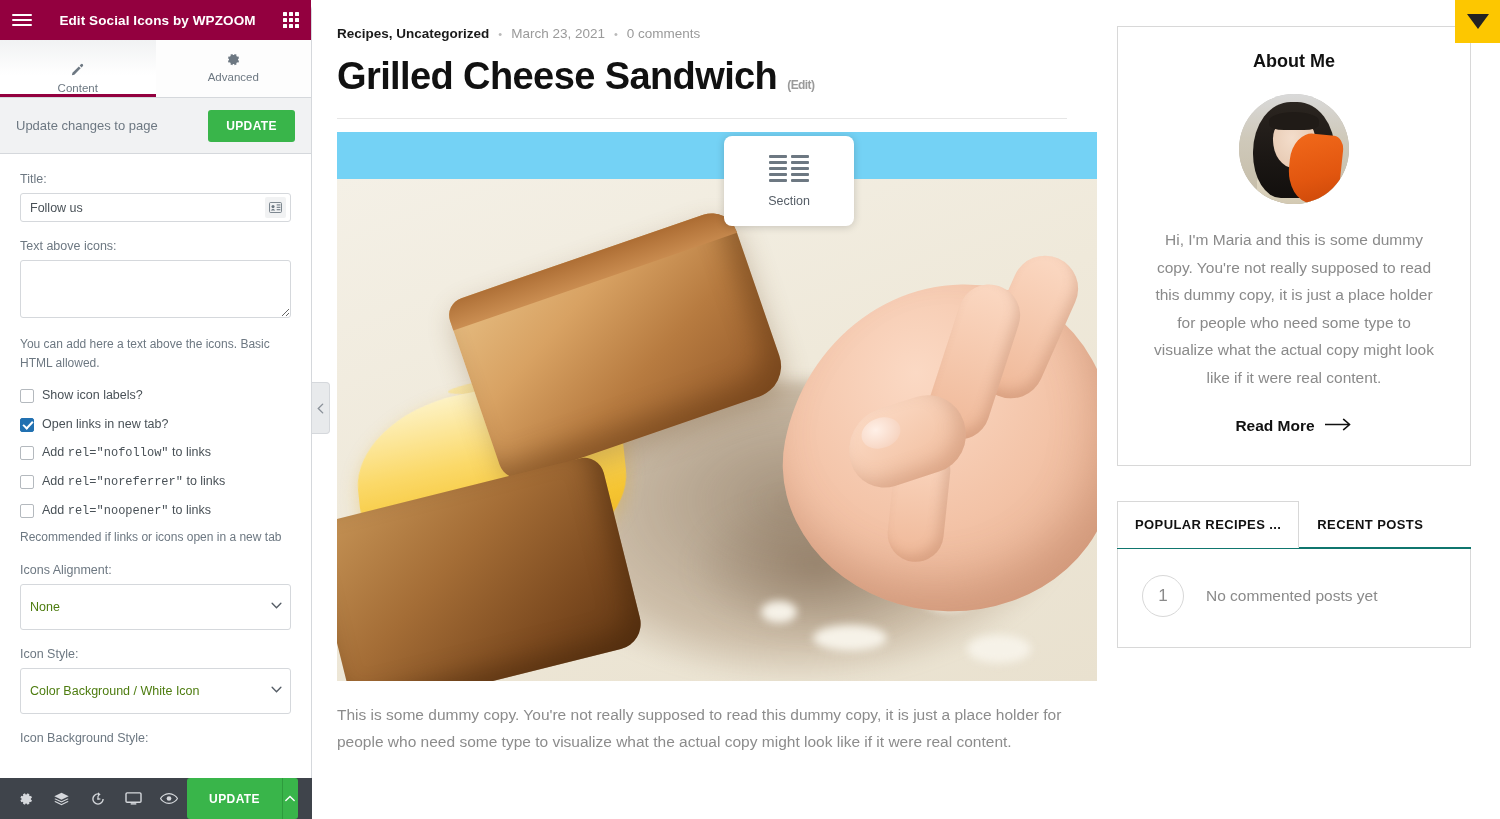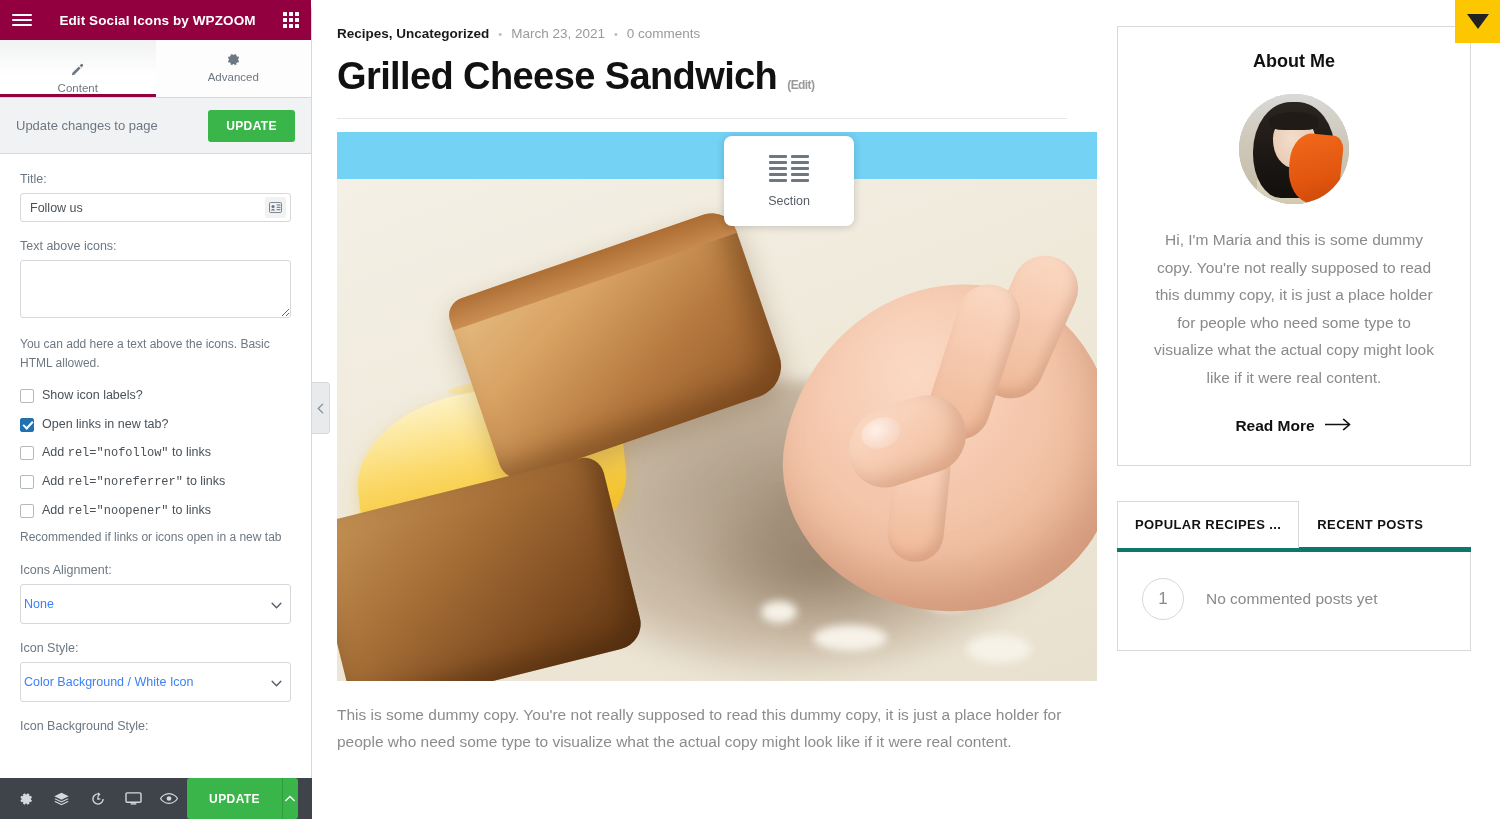--- a/index.html
+++ b/index.html
@@ -83,22 +83,22 @@
     border: 1px solid #b4b9be; border-radius: 2px; background: #fff;
     position: relative; }
   .chk.on { background: #2271b1; border-color: #2271b1; }
   .chk.on::after { content: ""; position: absolute; left: 4px; top: 0.5px;
     width: 4px; height: 8px; border: solid #fff; border-width: 0 2px 2px 0;
     transform: rotate(43deg); }
   .chk-lbl { font-size: 12.5px; color: #495157; line-height: 1.25; }
   .chk-lbl code { font-family: "Liberation Mono", monospace; font-size: 12px; }
 
   .sel-wrap { position: relative; }
-  .sel { width: 100%; height: 40px; border: 1px solid #d5d8dc; border-radius: 3px;
-    padding: 0 28px 0 3px; font-size: 12.5px; color: #3b82f6;
+  .sel { width: 100%; height: 46px; border: 1px solid #d5d8dc; border-radius: 3px;
+    padding: 0 28px 0 9px; font-size: 12.5px; color: #4d7c0f;
     background: #fff; appearance: none; -webkit-appearance: none;
     font-family: "Liberation Sans", sans-serif; outline: none; cursor: pointer; }
   .sel-arrow { position: absolute; right: 9px; top: 11px; pointer-events: none; }
 
   .cut-label { font-size: 12.5px; color: #6d7882; }
 
   .panel-footer { position: absolute; left: 0; bottom: 0; width: 312px; height: 41px;
     background: #3f444b; display: flex; align-items: center; gap: 0; padding: 0 8px; z-index: 5; }
   .foot-ic { width: 40px; height: 41px; display: flex; align-items: center;
     justify-content: center; cursor: pointer; }
@@ -216,21 +216,21 @@
     background: linear-gradient(160deg,#f26a1b 0%,#e2560f 60%,#c94709 100%);
     border-radius: 40% 20% 30% 50%; transform: rotate(6deg); }
   .av-body { position:absolute; left:18px; bottom:0; width:58px; height:38px;
     background: linear-gradient(180deg,#e6dfcd,#d3c9b2); border-radius: 40% 40% 0 0; }
   .about .name { font-size: 25px; font-weight: bold; color: #111; margin-bottom: 17px; }
   .about p { font-size: 15.5px; line-height: 1.78; color: #8a8a8a; margin-bottom: 26px; }
   .read-more { font-size: 15.5px; font-weight: bold; color: #111; display: inline-flex;
     align-items: center; gap: 10px; cursor: pointer; }
 
   .tabs-widget { margin-top: 34px; }
-  .tw-head { display: flex; border-bottom: 5px solid #0f766e; }
+  .tw-head { display: flex; border-bottom: 2px solid #0f766e; }
   .tw-tab { padding: 15px 17px; font-size: 13px; font-weight: bold; letter-spacing: .4px;
     color: #111; cursor: pointer; border: 1px solid transparent; border-bottom: none;
     position: relative; top: 1px; background: transparent; }
   .tw-tab.active { border-color: #d8d8d8; background: #fff; border-bottom: 1px solid #fff; }
   .tw-body { border: 1px solid #d8d8d8; border-top: none; padding: 26px 24px 30px 24px;
     display: flex; align-items: center; gap: 22px; }
   .num-circle { width: 42px; height: 42px; border-radius: 50%; border: 1px solid #d8d8d8;
     display: flex; align-items: center; justify-content: center;
     font-size: 17px; color: #8a8a8a; flex: 0 0 42px; }
   .empty-msg { font-size: 15.5px; color: #8a8a8a; }

